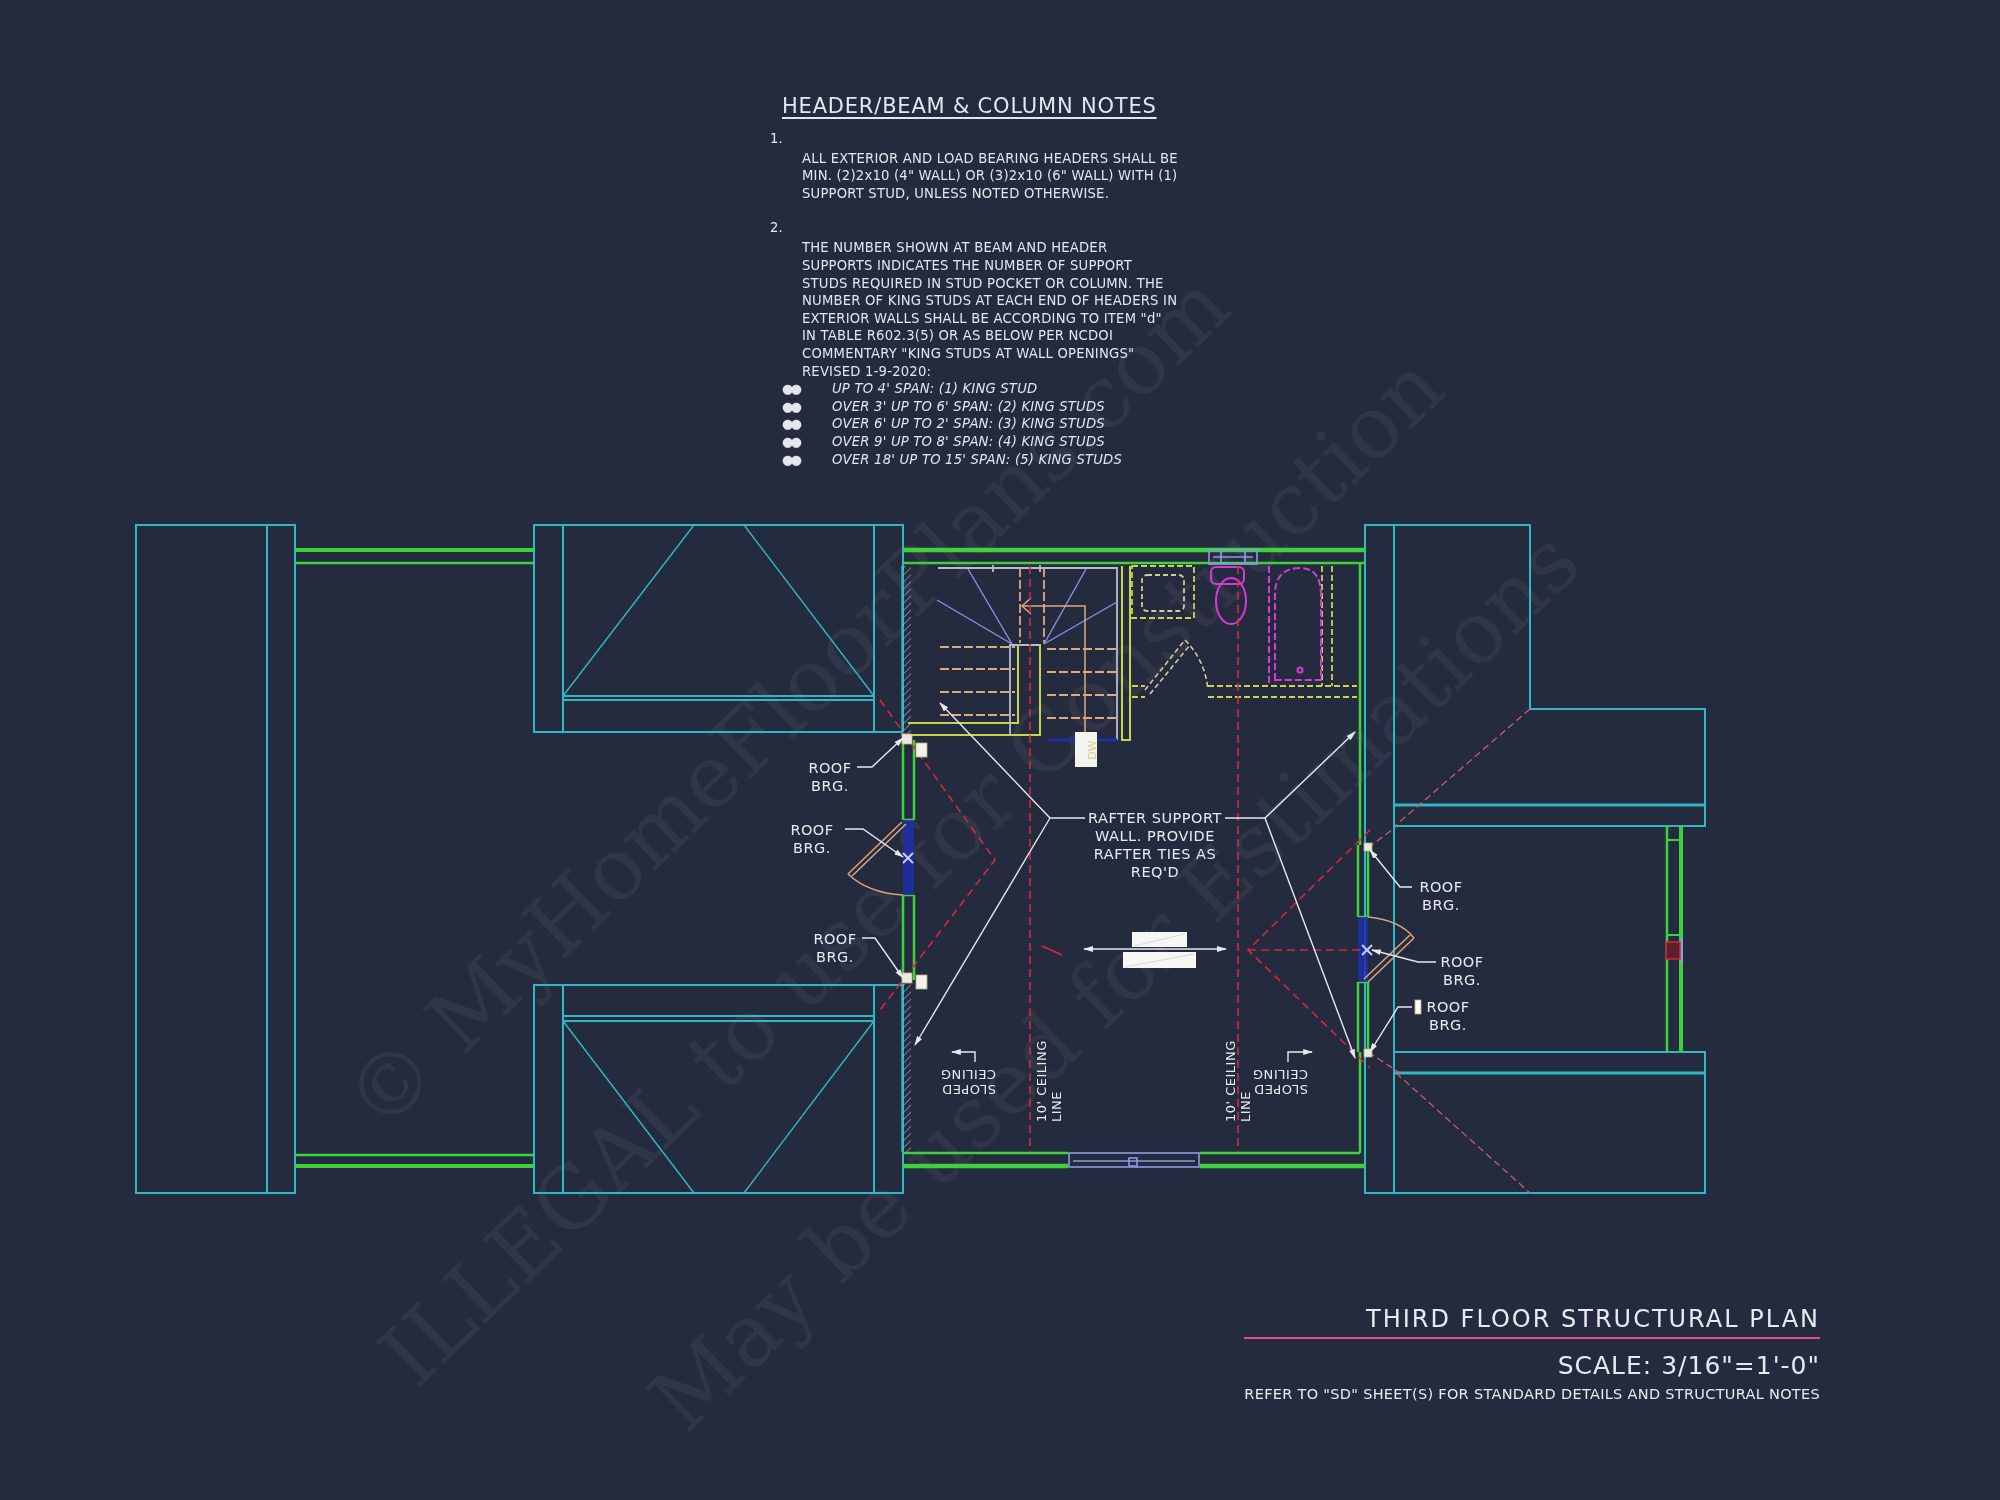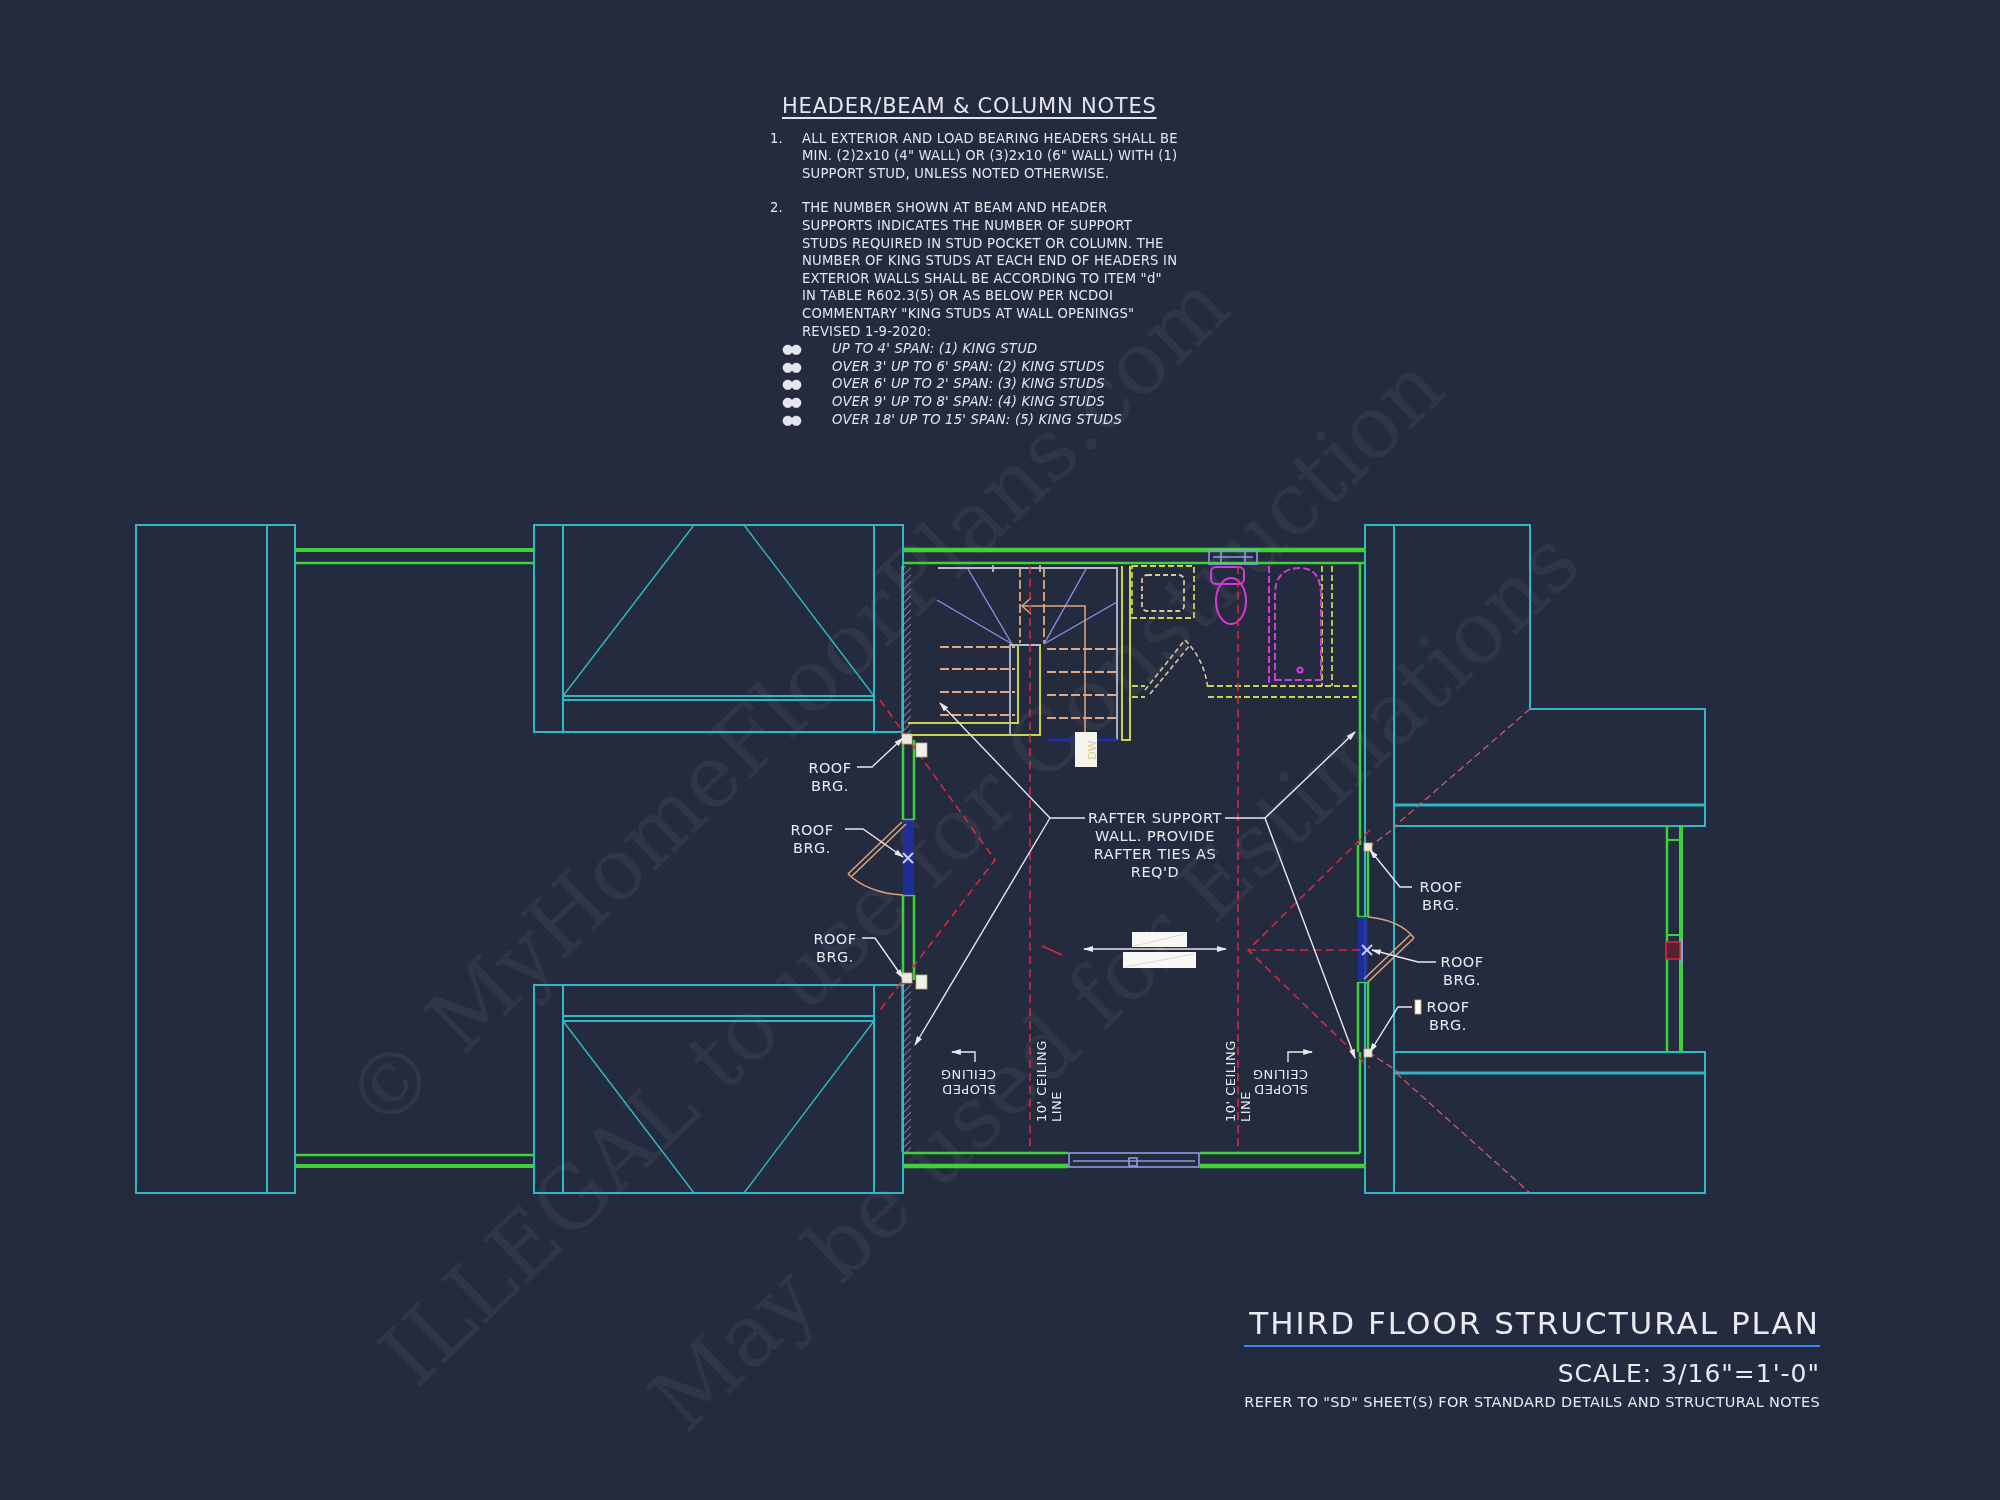--- a/index.html
+++ b/index.html
@@ -6,26 +6,26 @@
   body { width: 2000px; height: 1500px; background: #252b3e; overflow: hidden; position: relative;
          font-family: "DejaVu Sans", sans-serif; color: #e6e8ee; }
   svg.plan { position: absolute; left: 0; top: 0; width: 2000px; height: 1500px; }
   .cad { font-family: "DejaVu Sans", sans-serif; fill: #e8eaf0; letter-spacing: 0.5px; }
   .notes { position: absolute; left: 770px; top: 98px; width: 410px; color: #e3e6ee;
            font-family: "DejaVu Sans", sans-serif; font-size: 13.2px; line-height: 17.6px; letter-spacing: 0.2px; }
   .notes h2 { font-size: 21px; font-weight: normal; margin: 0 0 14px 12px; text-decoration: underline;
               text-underline-offset: 4px; letter-spacing: 0.8px; white-space: nowrap; }
   .note { display: flex; margin-bottom: 17px; }
   .note .num { width: 32px; flex: none; }
-  .note .body { flex: 1; }
+  .note .body { flex: 1; margin-top: 20px; }
   .bullets { margin-top: -17px; }
   .bullet { display: flex; font-style: italic; }
   .bullet .dot { width: 62px; flex: none; padding-left: 12px; box-sizing: border-box; font-style: normal; letter-spacing: -3px; }
   .title-block { position: absolute; right: 180px; top: 1305px; text-align: right; color: #e8eaf0; }
-  .title-block .title { font-size: 31px; letter-spacing: 2px; border-bottom: 2px solid #3b82f6; padding-bottom: 4px; white-space: nowrap; }
+  .title-block .title { font-size: 24px; letter-spacing: 2px; border-bottom: 2px solid #ec4899; padding-bottom: 4px; white-space: nowrap; }
   .title-block .scale { font-size: 25px; margin-top: 12px; letter-spacing: 1px; }
   .title-block .refer { font-size: 14.5px; margin-top: 6px; letter-spacing: 0.3px; white-space: nowrap; }
   .watermark { position: absolute; font-family: "DejaVu Serif", serif; color: rgba(255,255,255,0.055);
                font-size: 86px; white-space: nowrap; transform-origin: left bottom; transform: rotate(-44deg); }
 </style>
 </head>
 <body>
 
 <div class="watermark" style="left:395px; top:1050px;">© MyHomeFloorPlans.com</div>
 <div class="watermark" style="left:430px; top:1305px;">ILLEGAL to use for Construction</div>

